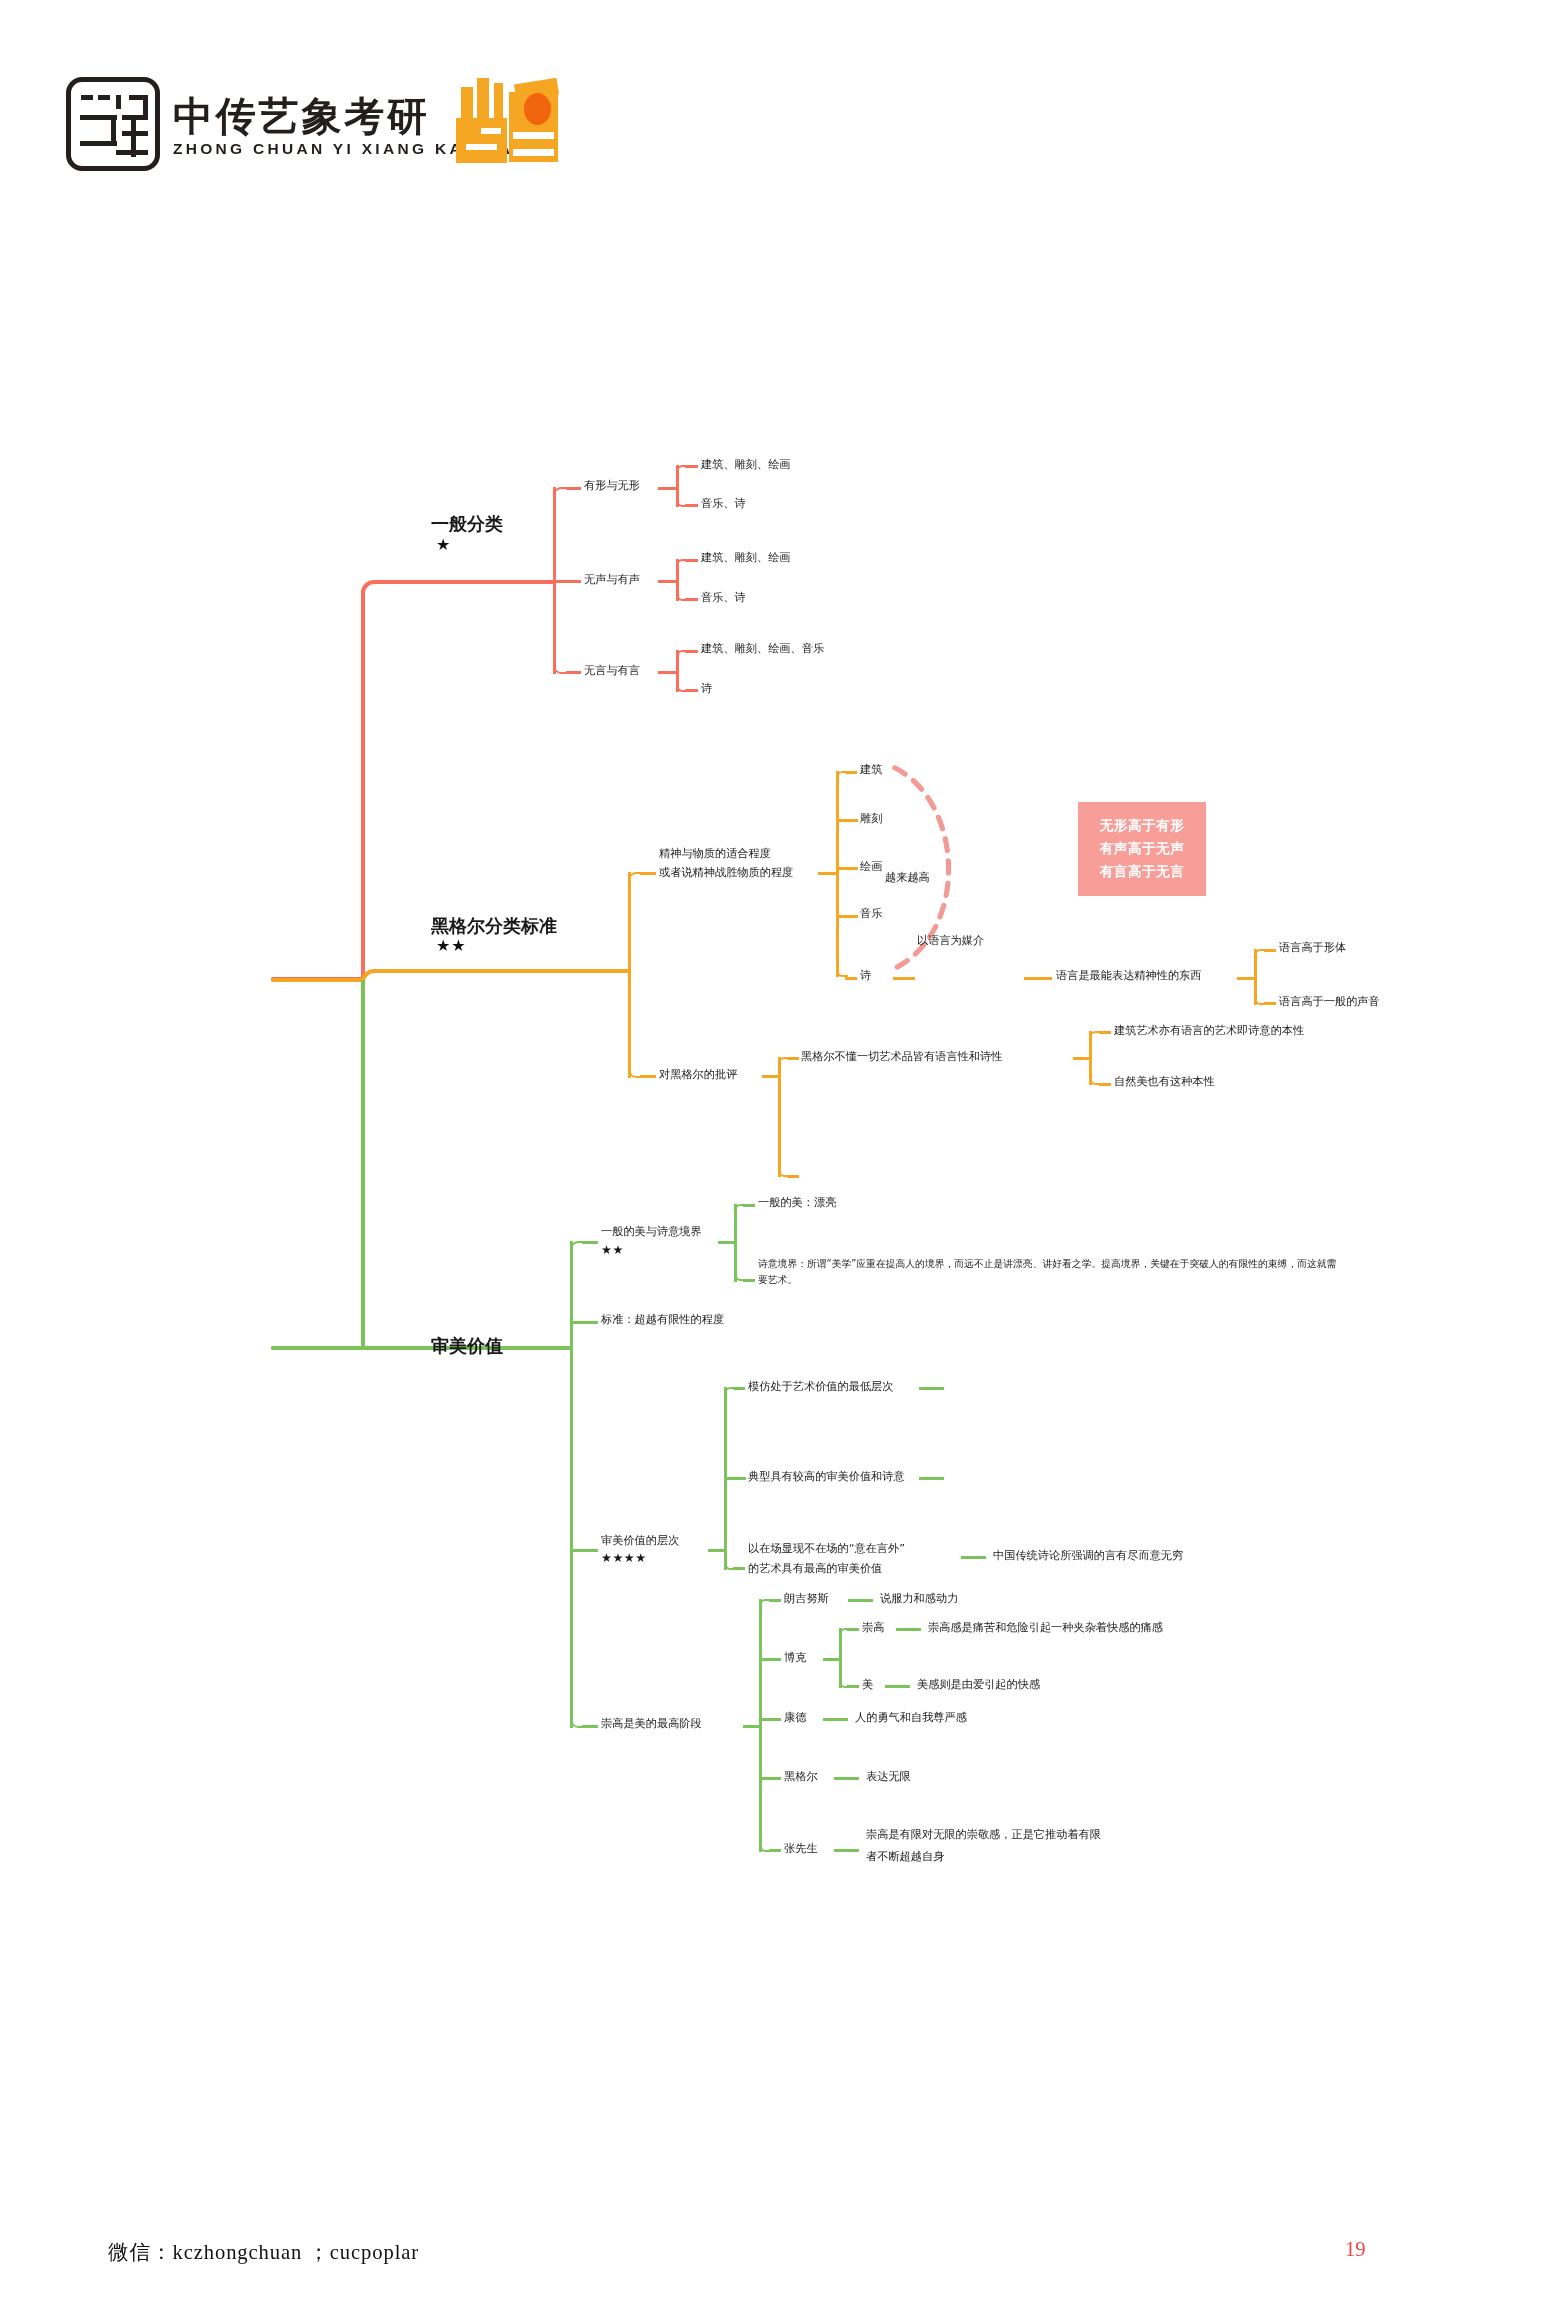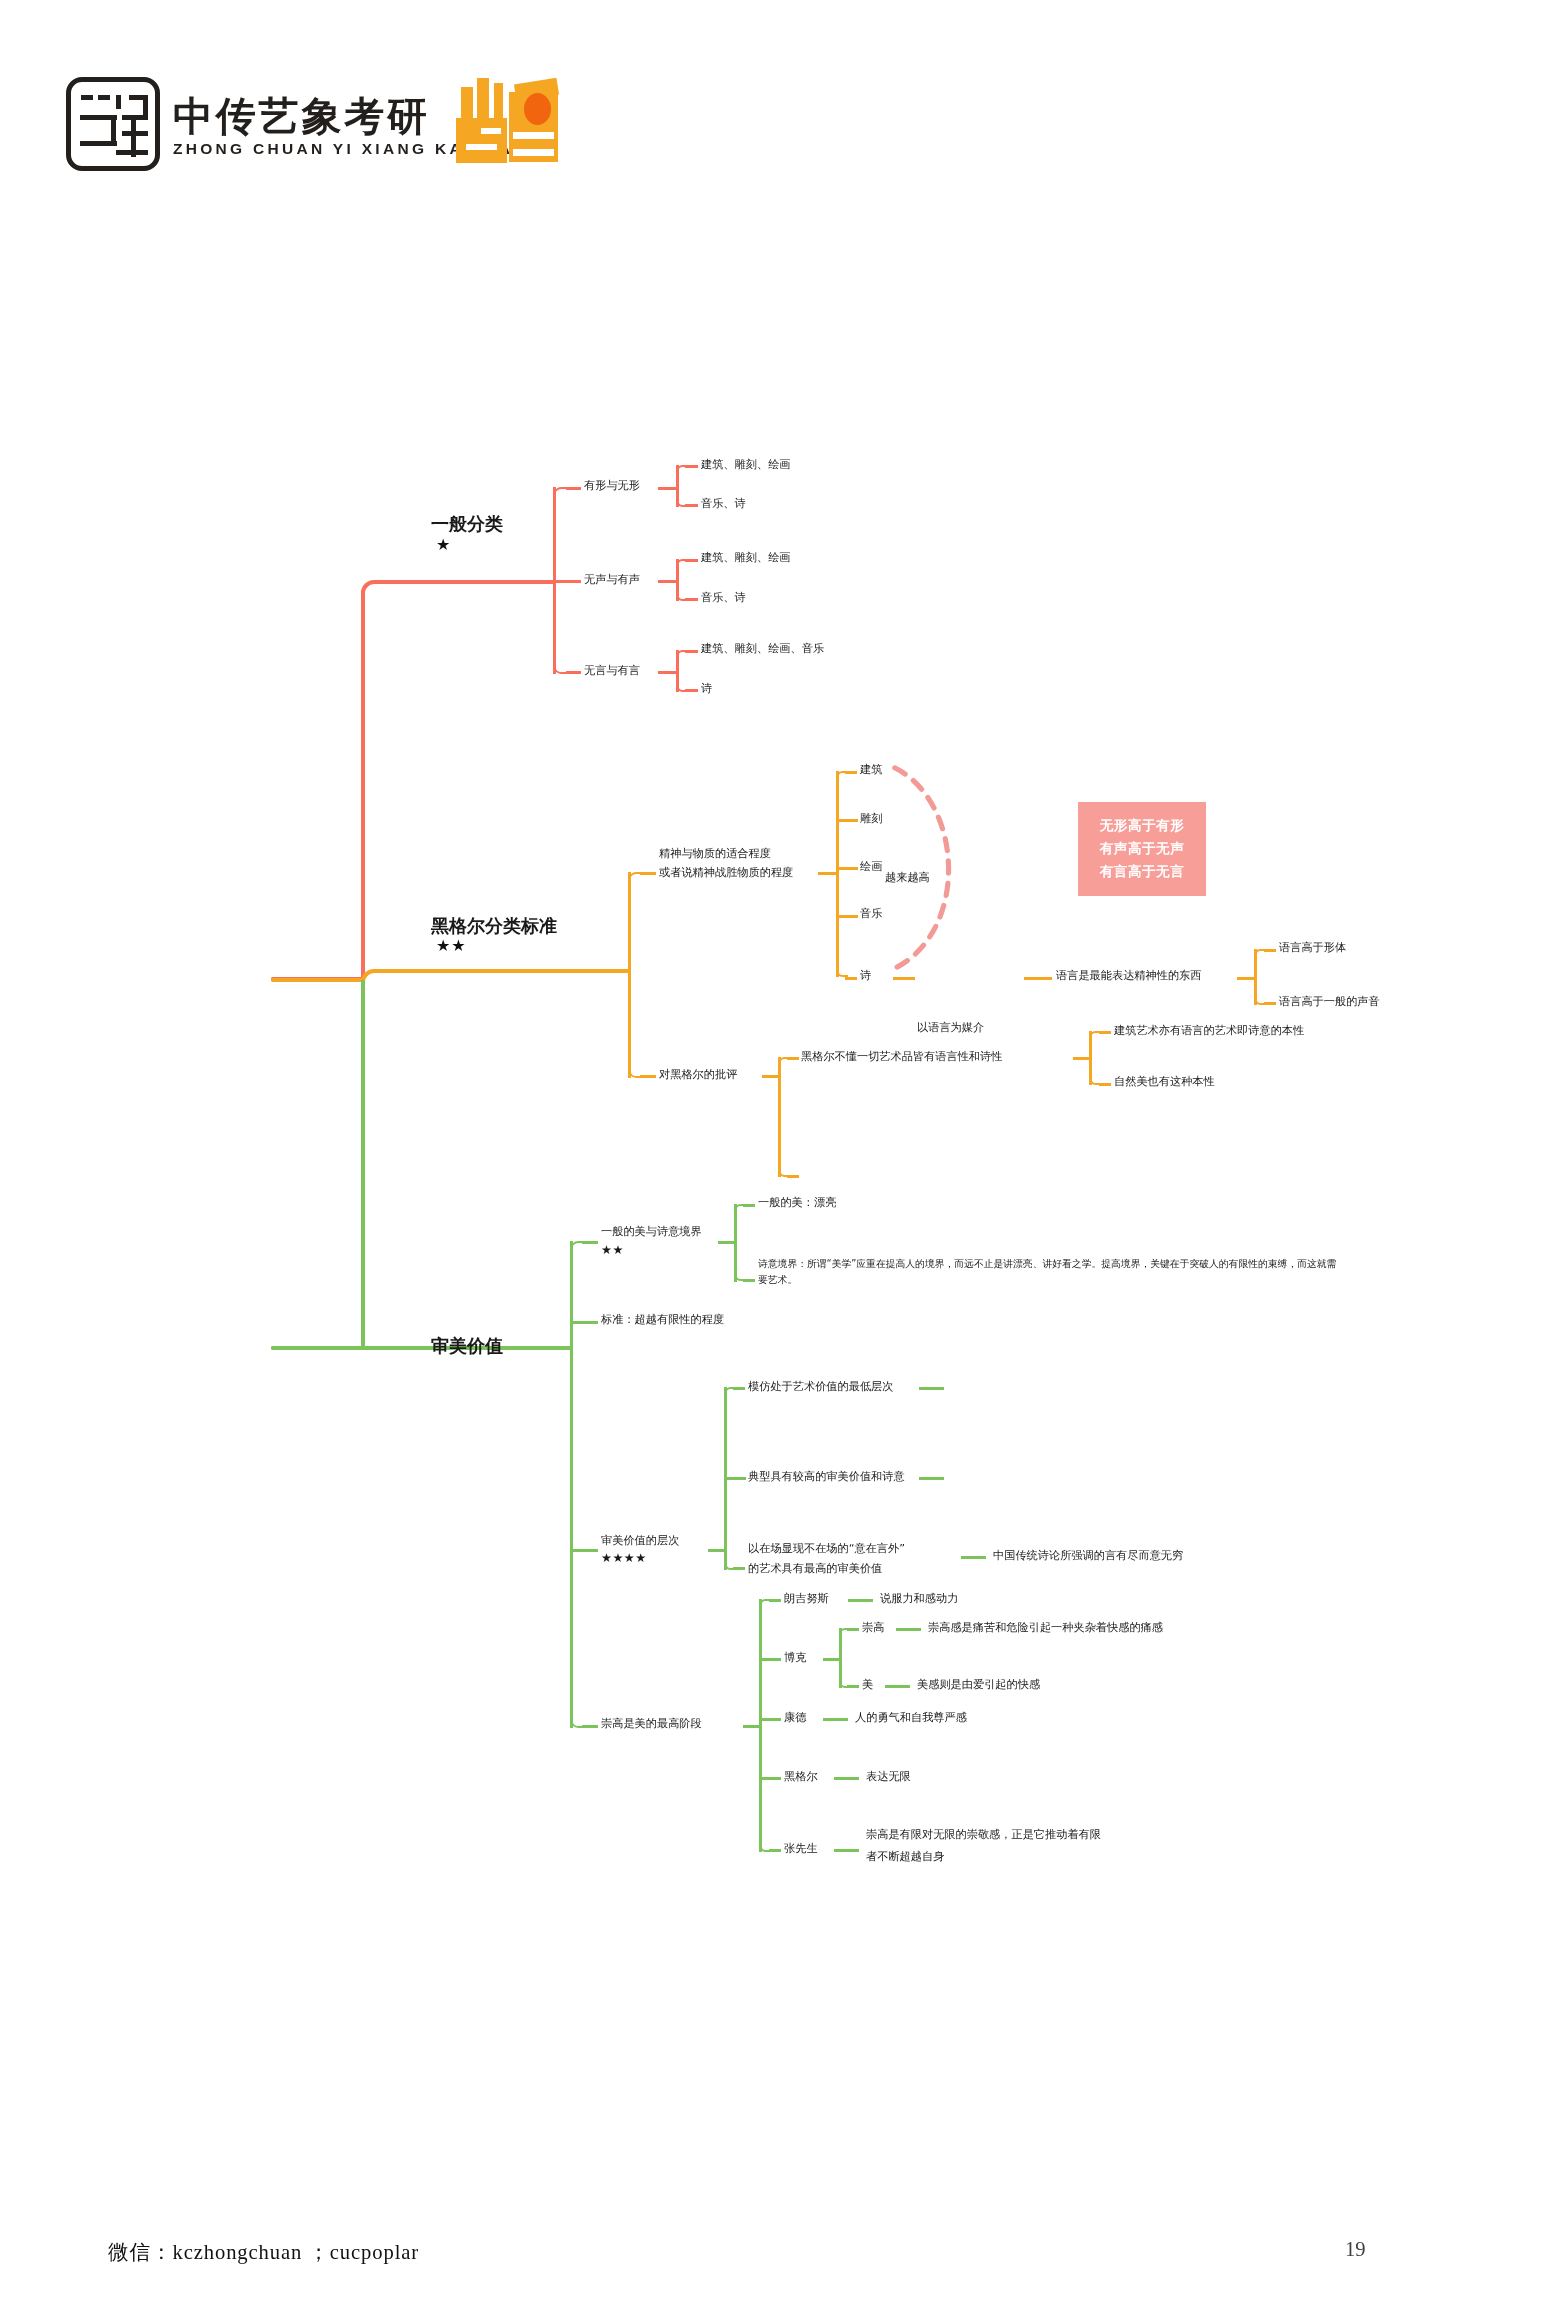--- a/index.html
+++ b/index.html
@@ -60,21 +60,21 @@
   #callout div{color:#ffffff;font-size:13.6px;font-weight:700;letter-spacing:0.5px;
     font-family:"DejaVu Sans",sans-serif;white-space:nowrap;}
 
   
   #arc{left:869px;top:759px;width:131px;height:216px;}
 
   
   #footer-wx{left:68px;top:2238px;font-size:20.6px;letter-spacing:0.9px;
      font-family:"Liberation Serif","DejaVu Serif",serif;color:#111;white-space:pre;margin-left:40px;}
   #footer-pg{left:1345px;top:2238px;font-size:20.6px;
-     font-family:"Liberation Serif","DejaVu Serif",serif;color:#404040;}
+     font-family:"Liberation Serif","DejaVu Serif",serif;color:#ef4444;}
 </style>
 </head>
 <body>
 
 <div class="page">
 
   <div id="logo-block" class="abs">
     <div id="logo-mark">
       <div class="lm" style="left:10.3px;top:13px;width:12.2px;height:5.2px;"></div>
       <div class="lm" style="left:27px;top:13px;width:12.2px;height:5.2px;"></div>
@@ -212,21 +212,21 @@
   </svg>
   <div class="node n-md abs" style="left:885px;top:870px;">越来越高</div>
 
   <div id="callout" class="abs">
     <div>无形高于有形</div>
     <div>有声高于无声</div>
     <div>有言高于无言</div>
   </div>
 
   <div class="h h6 org abs" style="left:893px;top:977px;width:21.6px;"></div>
-  <div class="node n-md abs" style="left:917px;top:1020px;">以语言为媒介</div>
+  <div class="node n-md abs" style="left:917px;top:933px;">以语言为媒介</div>
   <div class="h h6 org abs" style="left:1024px;top:977px;width:28px;"></div>
   <div class="node n-md abs" style="left:1056px;top:968px;">语言是最能表达精神性的东西</div>
 
   <div class="h h6 org abs" style="left:1237px;top:977px;width:18px;"></div>
   <div class="v v6 org abs" style="left:1254px;top:949px;height:56px;"></div>
   <div class="abs" style="left:1254px;top:949px;width:12.2px;height:12.2px;border-top:2.8px solid #F5A623;
               border-left:2.8px solid #F5A623;border-top-left-radius:6.6px;box-sizing:border-box;"></div>
   <div class="abs" style="left:1254px;top:993px;width:12.2px;height:12.2px;border-bottom:2.8px solid #F5A623;
               border-left:2.8px solid #F5A623;border-bottom-left-radius:6.6px;box-sizing:border-box;"></div>
   <div class="h h6 org abs" style="left:1264px;top:949px;width:12.2px;"></div>

